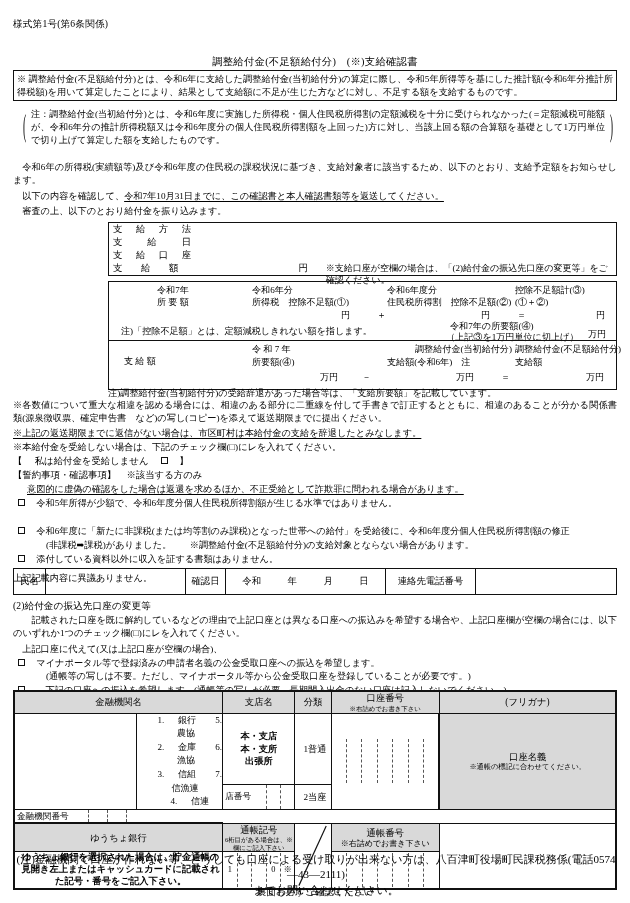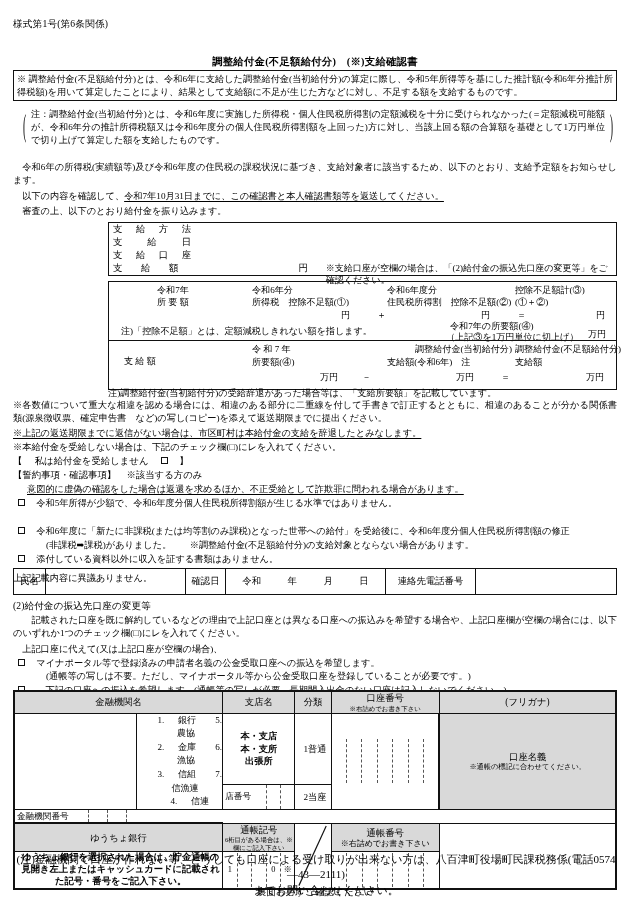--- a/index.html
+++ b/index.html
@@ -31,21 +31,21 @@
     font-size: 9.6px;
     letter-spacing: 0.2px;
   }
   .doctitle {
     position: absolute;
     left: 0;
     right: 0;
     top: 55px;
     text-align: center;
     font-size: 10.3px;
-    font-weight: bold;
+    font-weight: normal;
     letter-spacing: 0.3px;
   }
   
   .notebox {
     position: absolute;
     left: 13px;
     top: 70px;
     width: 604px;
     border: 1px solid #111;
     box-sizing: border-box;

